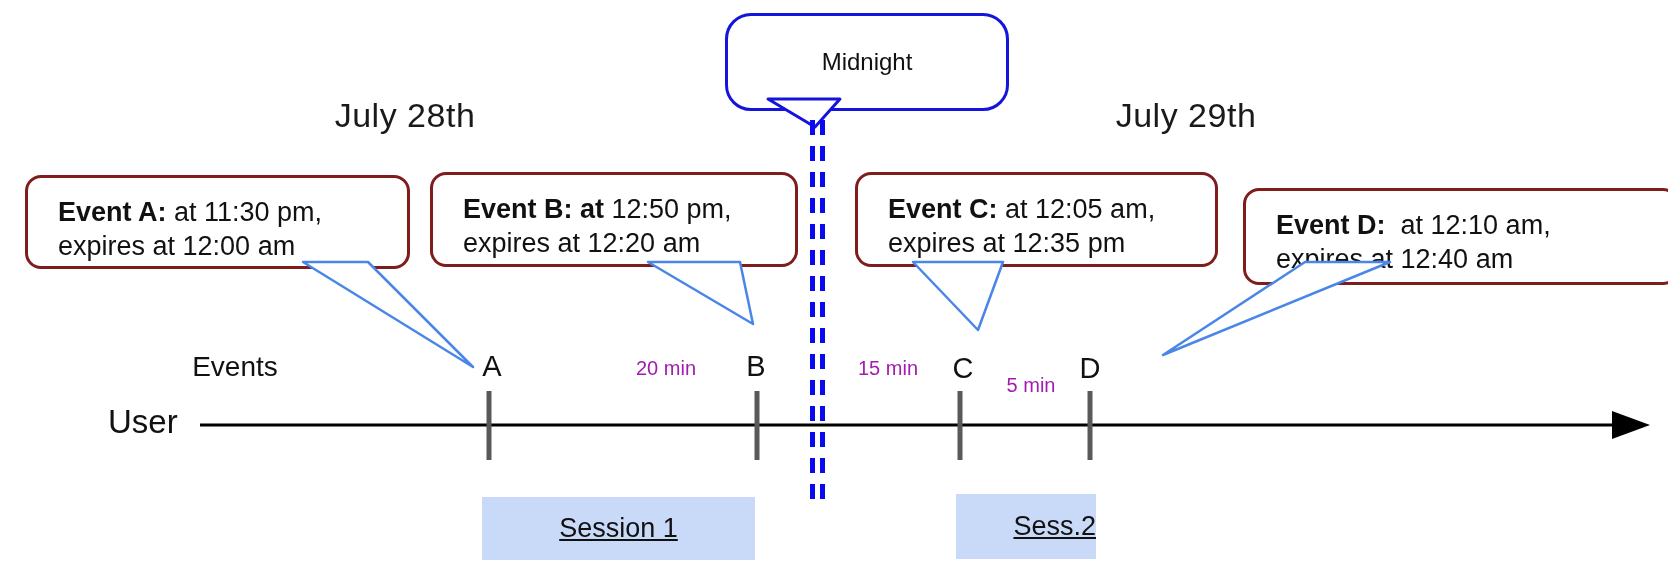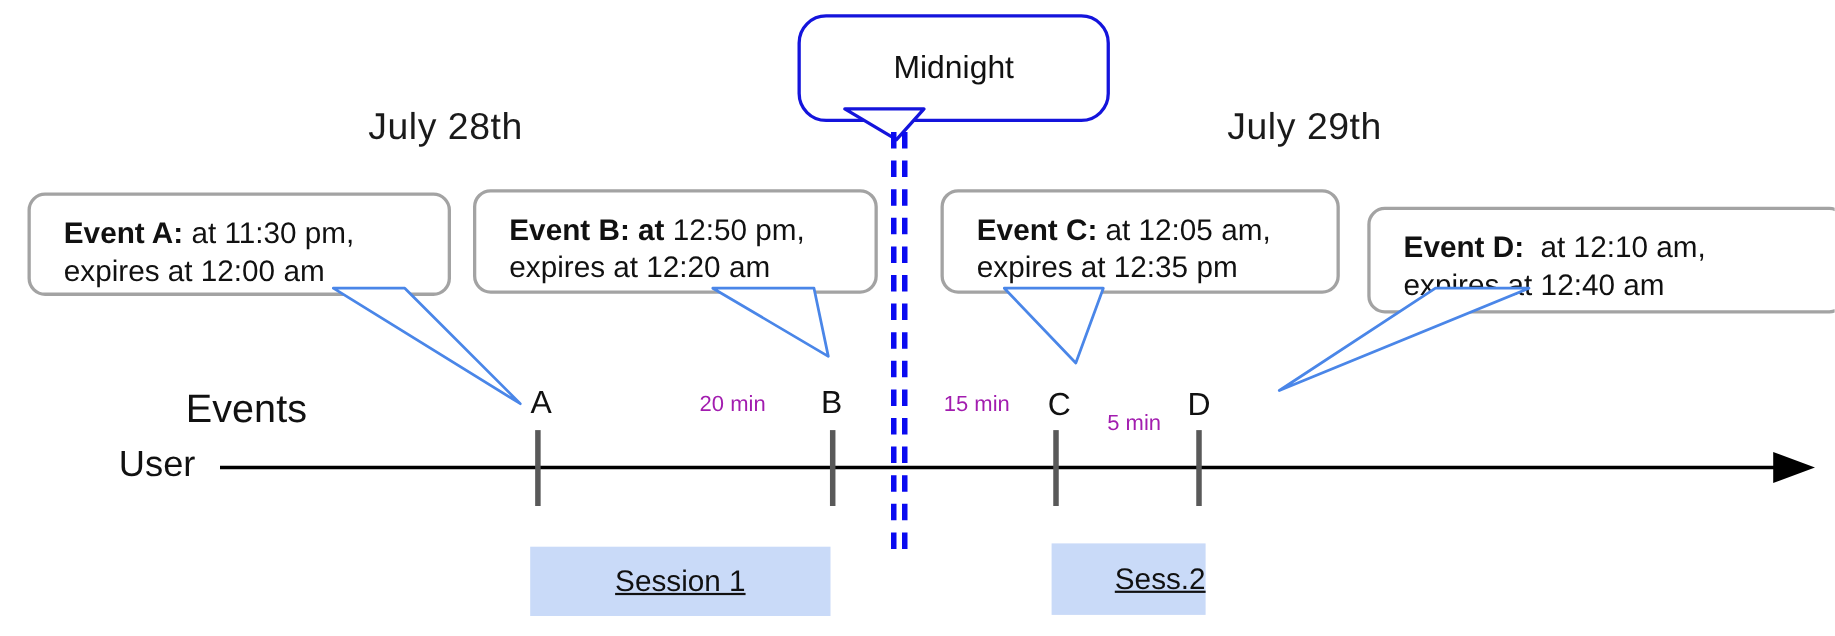--- a/index.html
+++ b/index.html
@@ -15,37 +15,37 @@
   
   .day-heading{
     font-size:34px;color:#1a1a1a;letter-spacing:0.5px;
     transform:translateX(-50%);white-space:nowrap;
   }
   
   .midnight-bubble{
     left:725px;top:13px;width:278px;height:92px;
     border:3px solid #1414DC;border-radius:26px;background:#fff;
     display:flex;align-items:center;justify-content:center;
-    font-size:29px;color:#111;z-index:2;
+    font-size:24px;color:#111;z-index:2;
   }
   
   .callout{
-    border:3px solid #a3a3a3;border-radius:16px;background:#fff;
+    border:3px solid #7f1d1d;border-radius:16px;background:#fff;
     box-sizing:border-box;z-index:2;
     padding:17px 12px 0 30px;
     font-size:27px;line-height:34px;color:#111;
   }
   .callout .callout-line{white-space:pre-wrap;}
   .callout b{font-weight:bold;}
   #callout-a{left:25px;  top:175px;width:385px;height:94px;}
   #callout-b{left:430px; top:172px;width:368px;height:95px;}
   #callout-c{left:855px; top:172px;width:363px;height:95px;}
   #callout-d{left:1243px;top:170px;width:436px;height:97px;margin-top:18px;}
   
-  .events-label{left:224px;top:351px;font-size:36px;transform:translateX(-50%);}
+  .events-label{left:235px;top:351px;font-size:28px;transform:translateX(-50%);}
   .user-label{left:108px;top:403px;font-size:33px;}
   .tick-label{font-size:29px;transform:translateX(-50%);white-space:nowrap;}
   .interval-label{font-size:20px;transform:translateX(-50%);white-space:nowrap;color:#a21caf;}
   
   .session-box{
     background:#C9DAF8;z-index:1;
     display:flex;align-items:center;justify-content:center;
     font-size:27px;color:#111;text-decoration:underline;
   }
   #session-1{left:482px;top:497px;width:273px;height:63px;}

